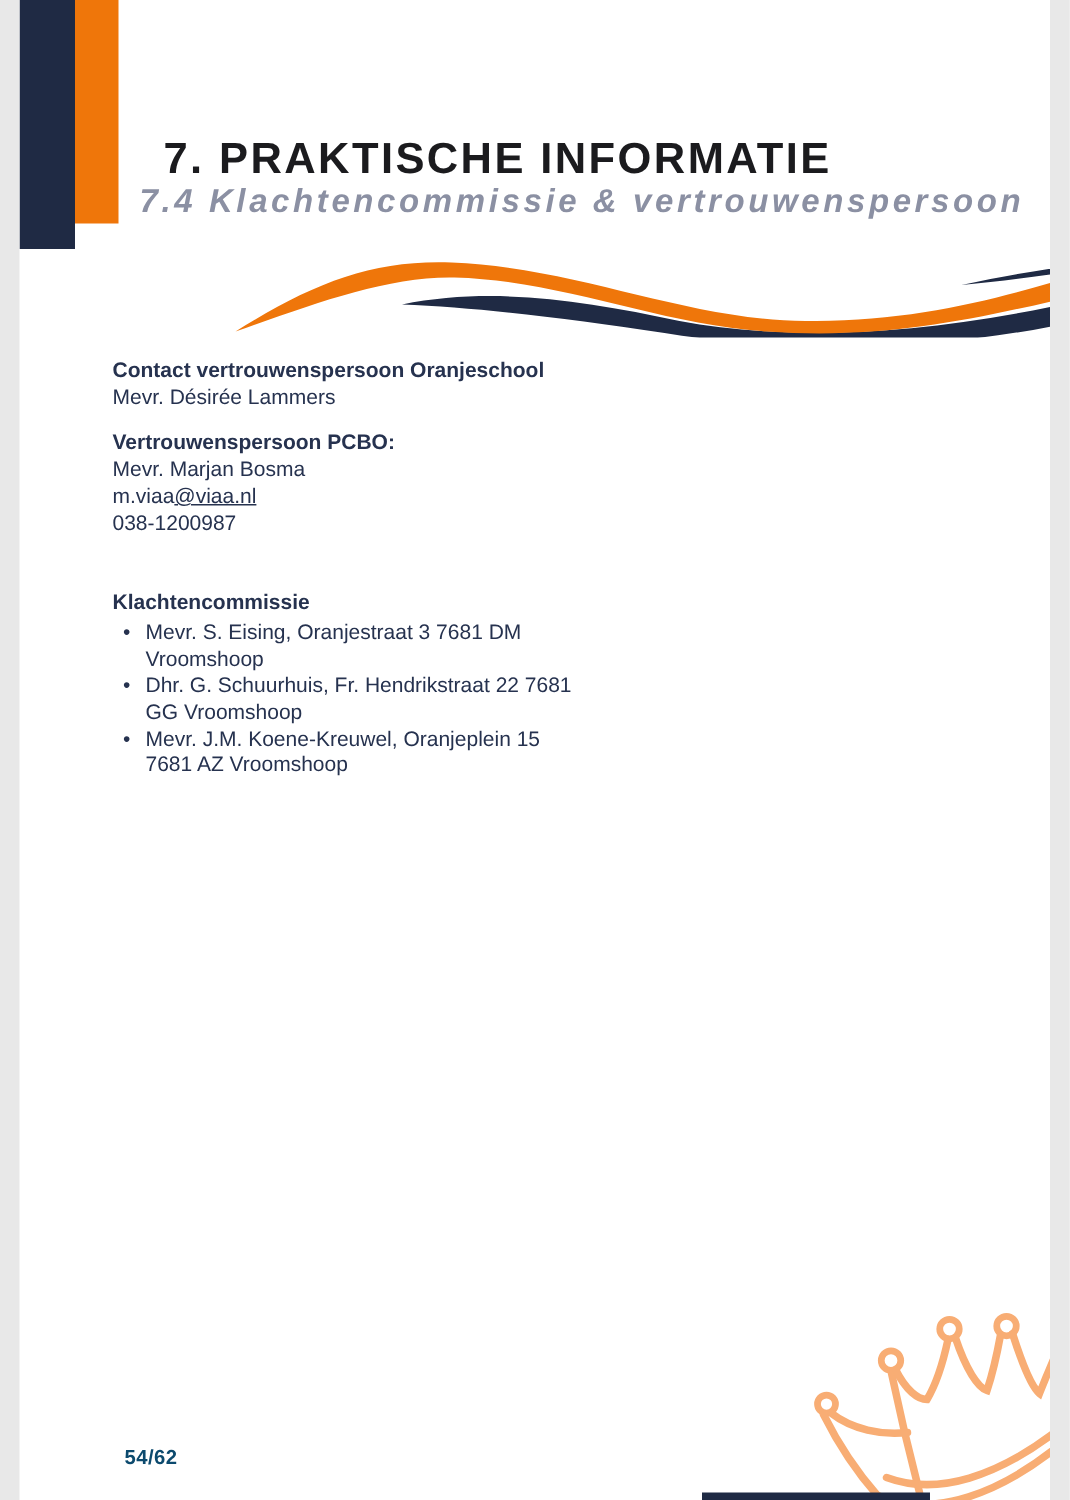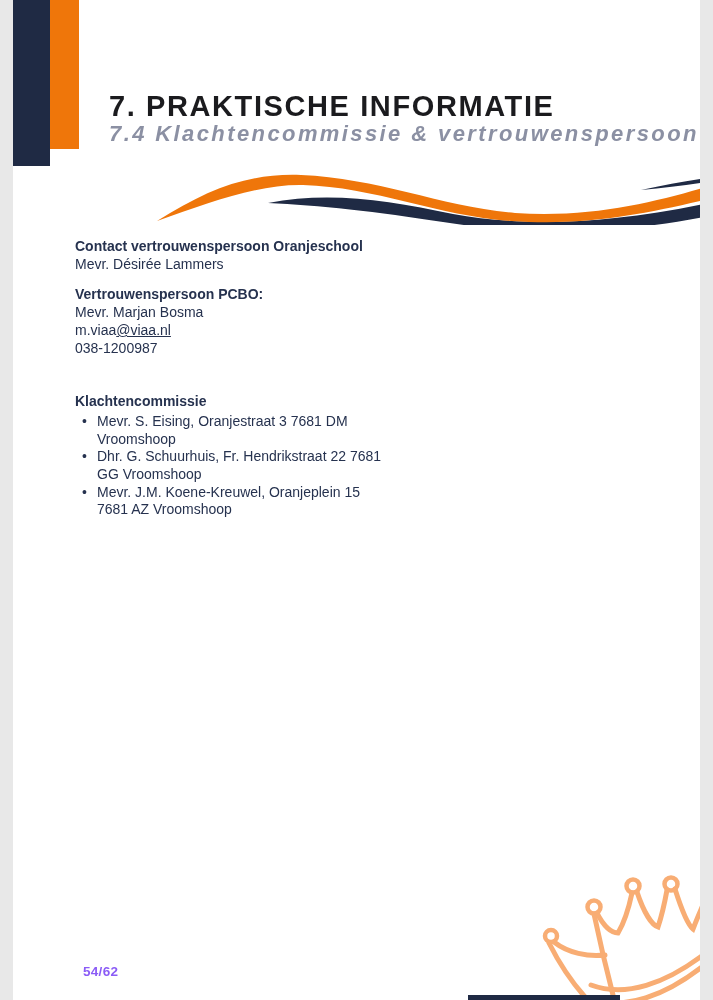--- a/index.html
+++ b/index.html
@@ -10,42 +10,42 @@
   }
   
   .bar-navy{position:absolute;left:0;top:0;width:37px;height:166px;background:#1F2A44;}
   .bar-orange{position:absolute;left:37px;top:0;width:29px;height:149px;background:#EF760A;}
   
   .title{
     position:absolute;left:96px;top:73px;line-height:1;
     font-size:29px;font-weight:700;letter-spacing:1.6px;color:#1B1B1E;white-space:nowrap;
   }
   .subtitle{
-    position:absolute;left:96px;top:105px;line-height:1;
+    position:absolute;left:80px;top:105px;line-height:1;
     font-size:22px;font-weight:700;font-style:italic;letter-spacing:2.4px;
     color:#8B90A3;white-space:nowrap;
   }
   
   .wave{position:absolute;left:140px;top:167px;width:573px;height:58px;}
   
   .copy{position:absolute;left:62px;top:238px;width:340px;font-size:14px;line-height:17.7px;}
   .copy p{margin:0;}
   .copy .block-pcbo{margin-top:13px;}
   .copy .block-klachten{margin-top:36px;}
   .b{font-weight:700;}
   .copy a{color:#26324F;text-decoration:underline;}
   ul.members{list-style:none;margin:2px 0 0 0;padding:0;}
   ul.members li{position:relative;padding-left:22px;white-space:pre-line;}
   ul.members li::before{
     content:"\2022";position:absolute;left:7px;top:0;color:#26324F;
   }
   
   .pagenum{
     position:absolute;left:70px;top:964px;font-size:13.5px;font-weight:600;
-    color:#8b5cf6;letter-spacing:.3px;
+    color:#0c4a6e;letter-spacing:.3px;
   }
   .crown{position:absolute;left:515px;top:843px;width:198px;height:157px;}
   .bottom-bar{position:absolute;left:455px;top:995px;width:152px;height:5px;background:#1F2A44;}
 </style>
 </head>
 <body>
 
 <div class="page">
 
   <div class="bar-navy"></div>

